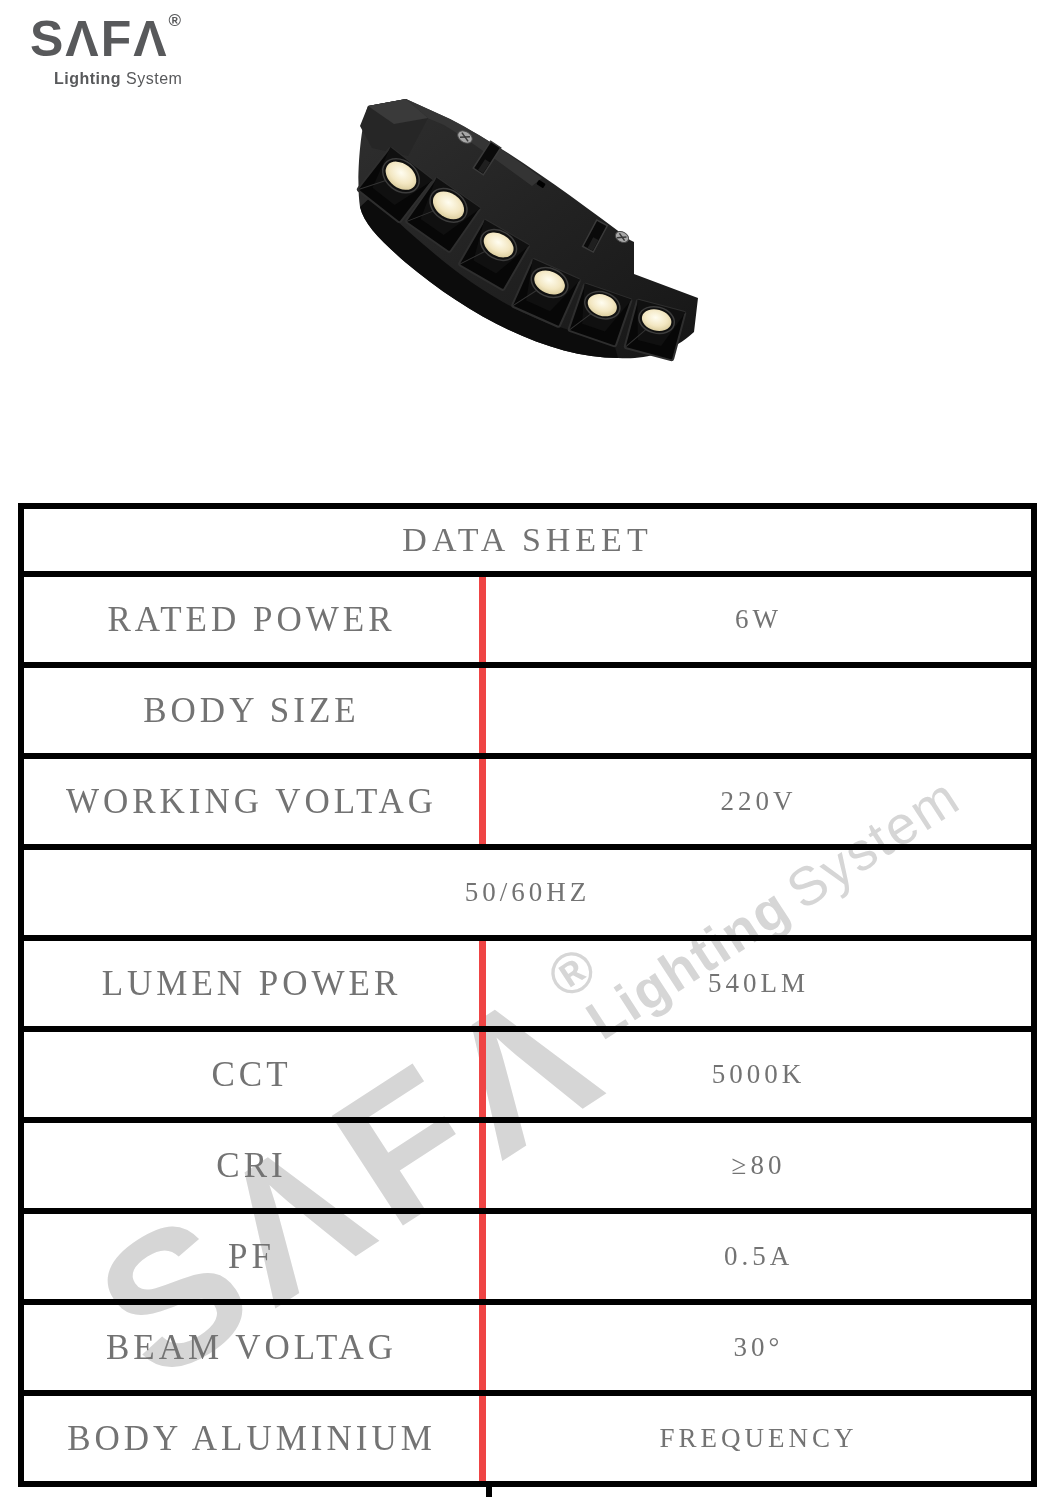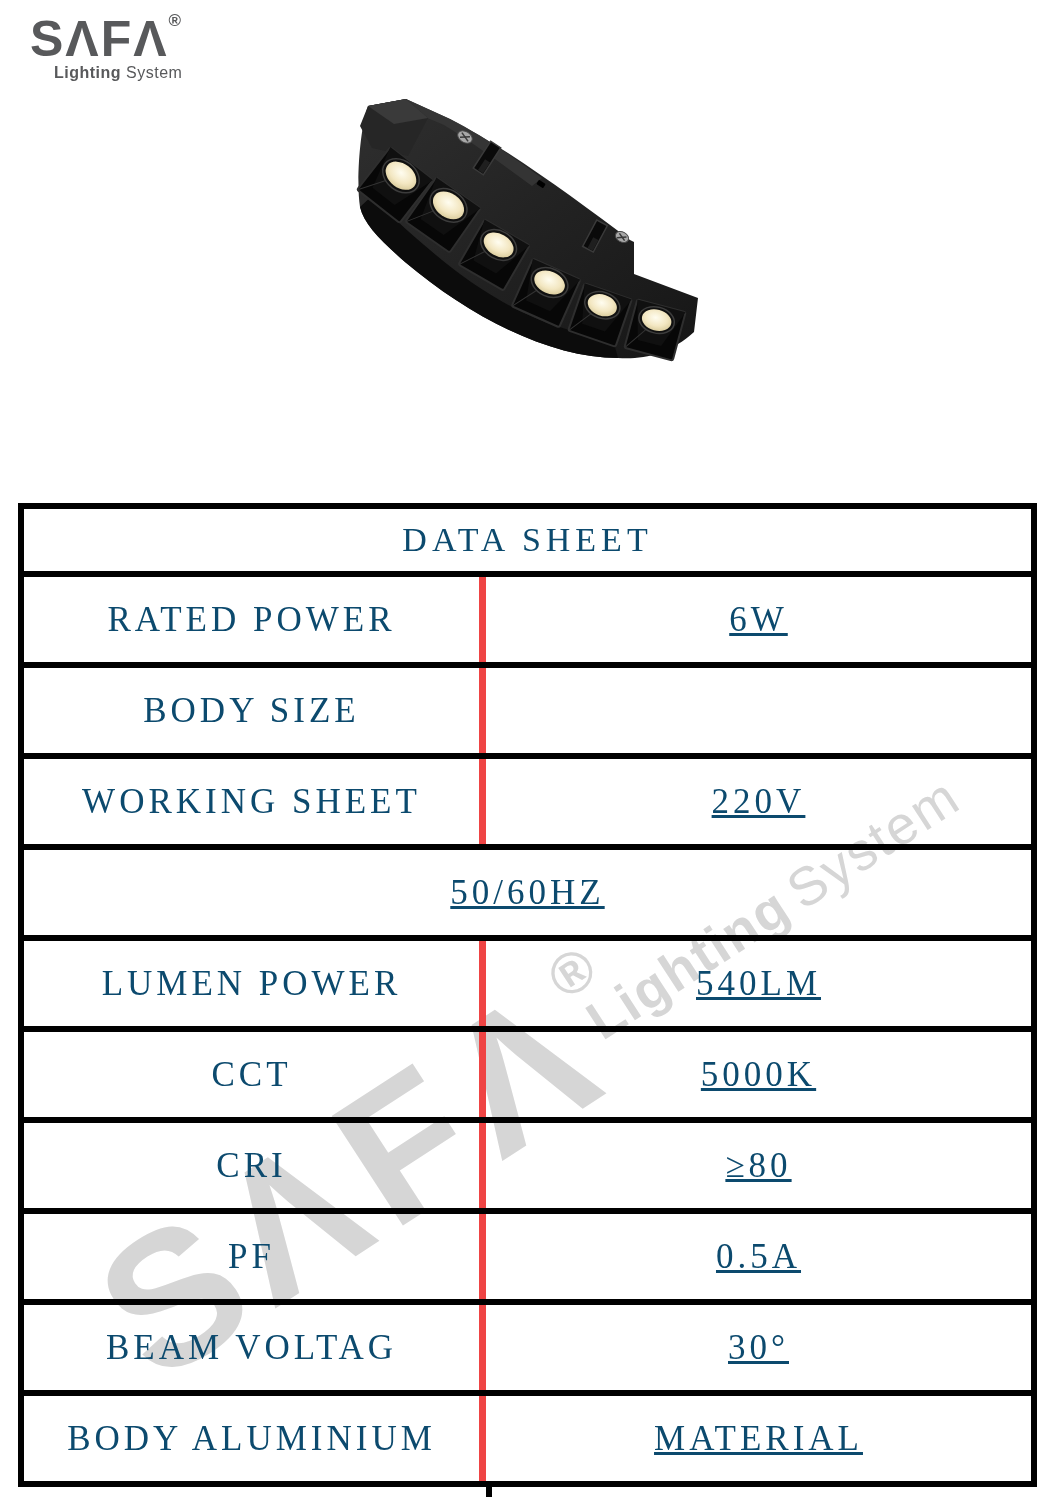--- a/index.html
+++ b/index.html
@@ -34,20 +34,21 @@
     letter-spacing: 2px;
     white-space: nowrap;
   }
   .logo-reg {
     font-size: 17px;
     font-weight: bold;
     vertical-align: 30px;
     letter-spacing: 0;
   }
   .logo-line2 {
+    margin-top: 6px;
     margin-left: 24px;
     font-size: 16px;
     letter-spacing: 0.5px;
     white-space: nowrap;
   }
   .logo-line2 .bold { font-weight: bold; }
   .logo-line2 .light { font-weight: normal; margin-left: 5px; }
 
   
   .product-figure {
@@ -103,21 +104,21 @@
   
   .sheet {
     position: absolute;
     left: 18px;
     top: 503px;
     width: 1019px;
     box-sizing: border-box;
     border: 6px solid #000000;
     background: transparent;
     z-index: 2;
-    color: #0c4a6e;
+    color: #737373;
   }
   .sheet-title-row {
     height: 62px;
     display: flex;
     align-items: center;
     justify-content: center;
     font-size: 34px;
     letter-spacing: 5px;
     white-space: nowrap;
   }
@@ -135,24 +136,23 @@
     justify-content: center;
     font-size: 35px;
     letter-spacing: 4px;
     white-space: nowrap;
   }
   .spec-value {
     flex: 1;
     display: flex;
     align-items: center;
     justify-content: center;
-    font-size: 35px;
+    font-size: 27px;
     letter-spacing: 4px;
     white-space: nowrap;
-    text-decoration: underline;
   }
   .cutoff-divider {
     position: absolute;
     left: 486px;
     top: 1487px;
     width: 6px;
     height: 10px;
     background: #000000;
     z-index: 2;
   }
@@ -287,21 +287,21 @@
     </div>
 
     <div class="spec-row">
       <div class="spec-label">RATED POWER</div>
       <div class="spec-value">6W</div>
     </div>
     <div class="spec-row">
       <div class="spec-label">BODY SIZE</div>
     </div>
     <div class="spec-row">
-      <div class="spec-label">WORKING SHEET</div>
+      <div class="spec-label">WORKING VOLTAG</div>
       <div class="spec-value">220V</div>
     </div>
     <div class="spec-row">
       <div class="spec-value">50/60HZ</div>
     </div>
     <div class="spec-row">
       <div class="spec-label">LUMEN POWER</div>
       <div class="spec-value">540LM</div>
     </div>
     <div class="spec-row">
@@ -315,19 +315,19 @@
     <div class="spec-row">
       <div class="spec-label">PF</div>
       <div class="spec-value">0.5A</div>
     </div>
     <div class="spec-row">
       <div class="spec-label">BEAM VOLTAG</div>
       <div class="spec-value">30°</div>
     </div>
     <div class="spec-row">
       <div class="spec-label">BODY ALUMINIUM</div>
-      <div class="spec-value">MATERIAL</div>
+      <div class="spec-value">FREQUENCY</div>
     </div>
   </div>
 
   <div class="cutoff-divider"></div>
 
 </div>
 
 </body></html>

